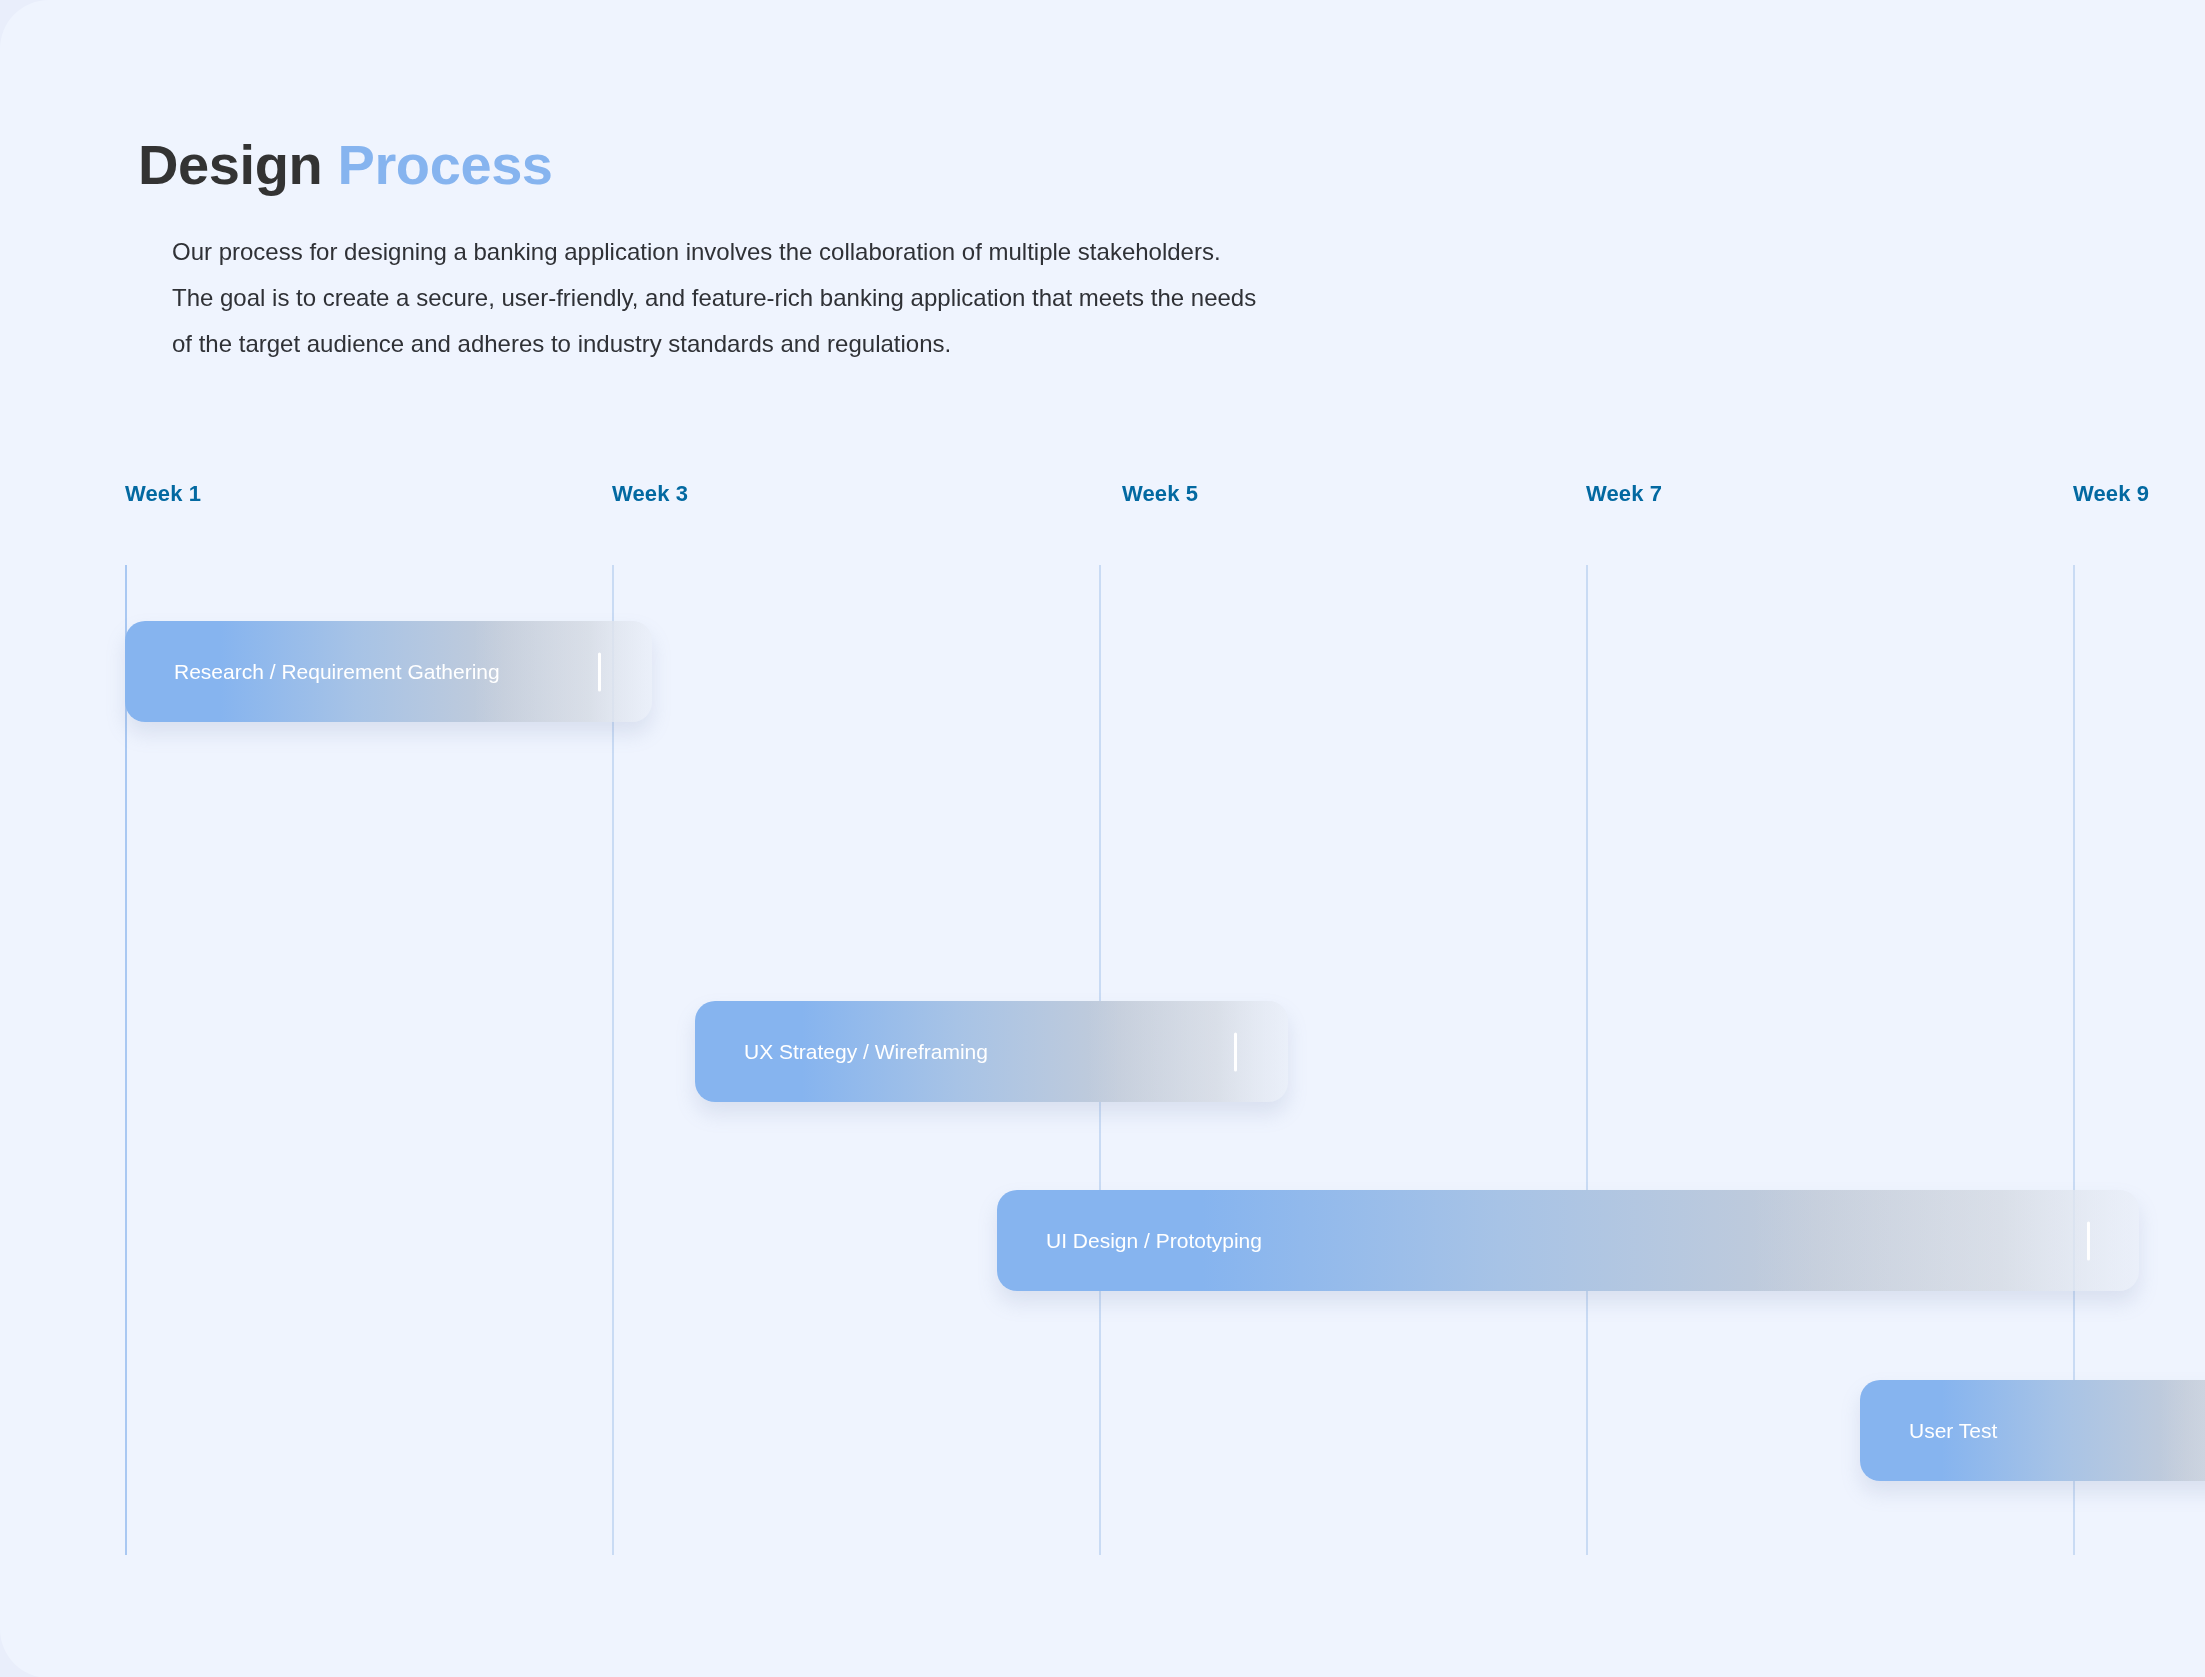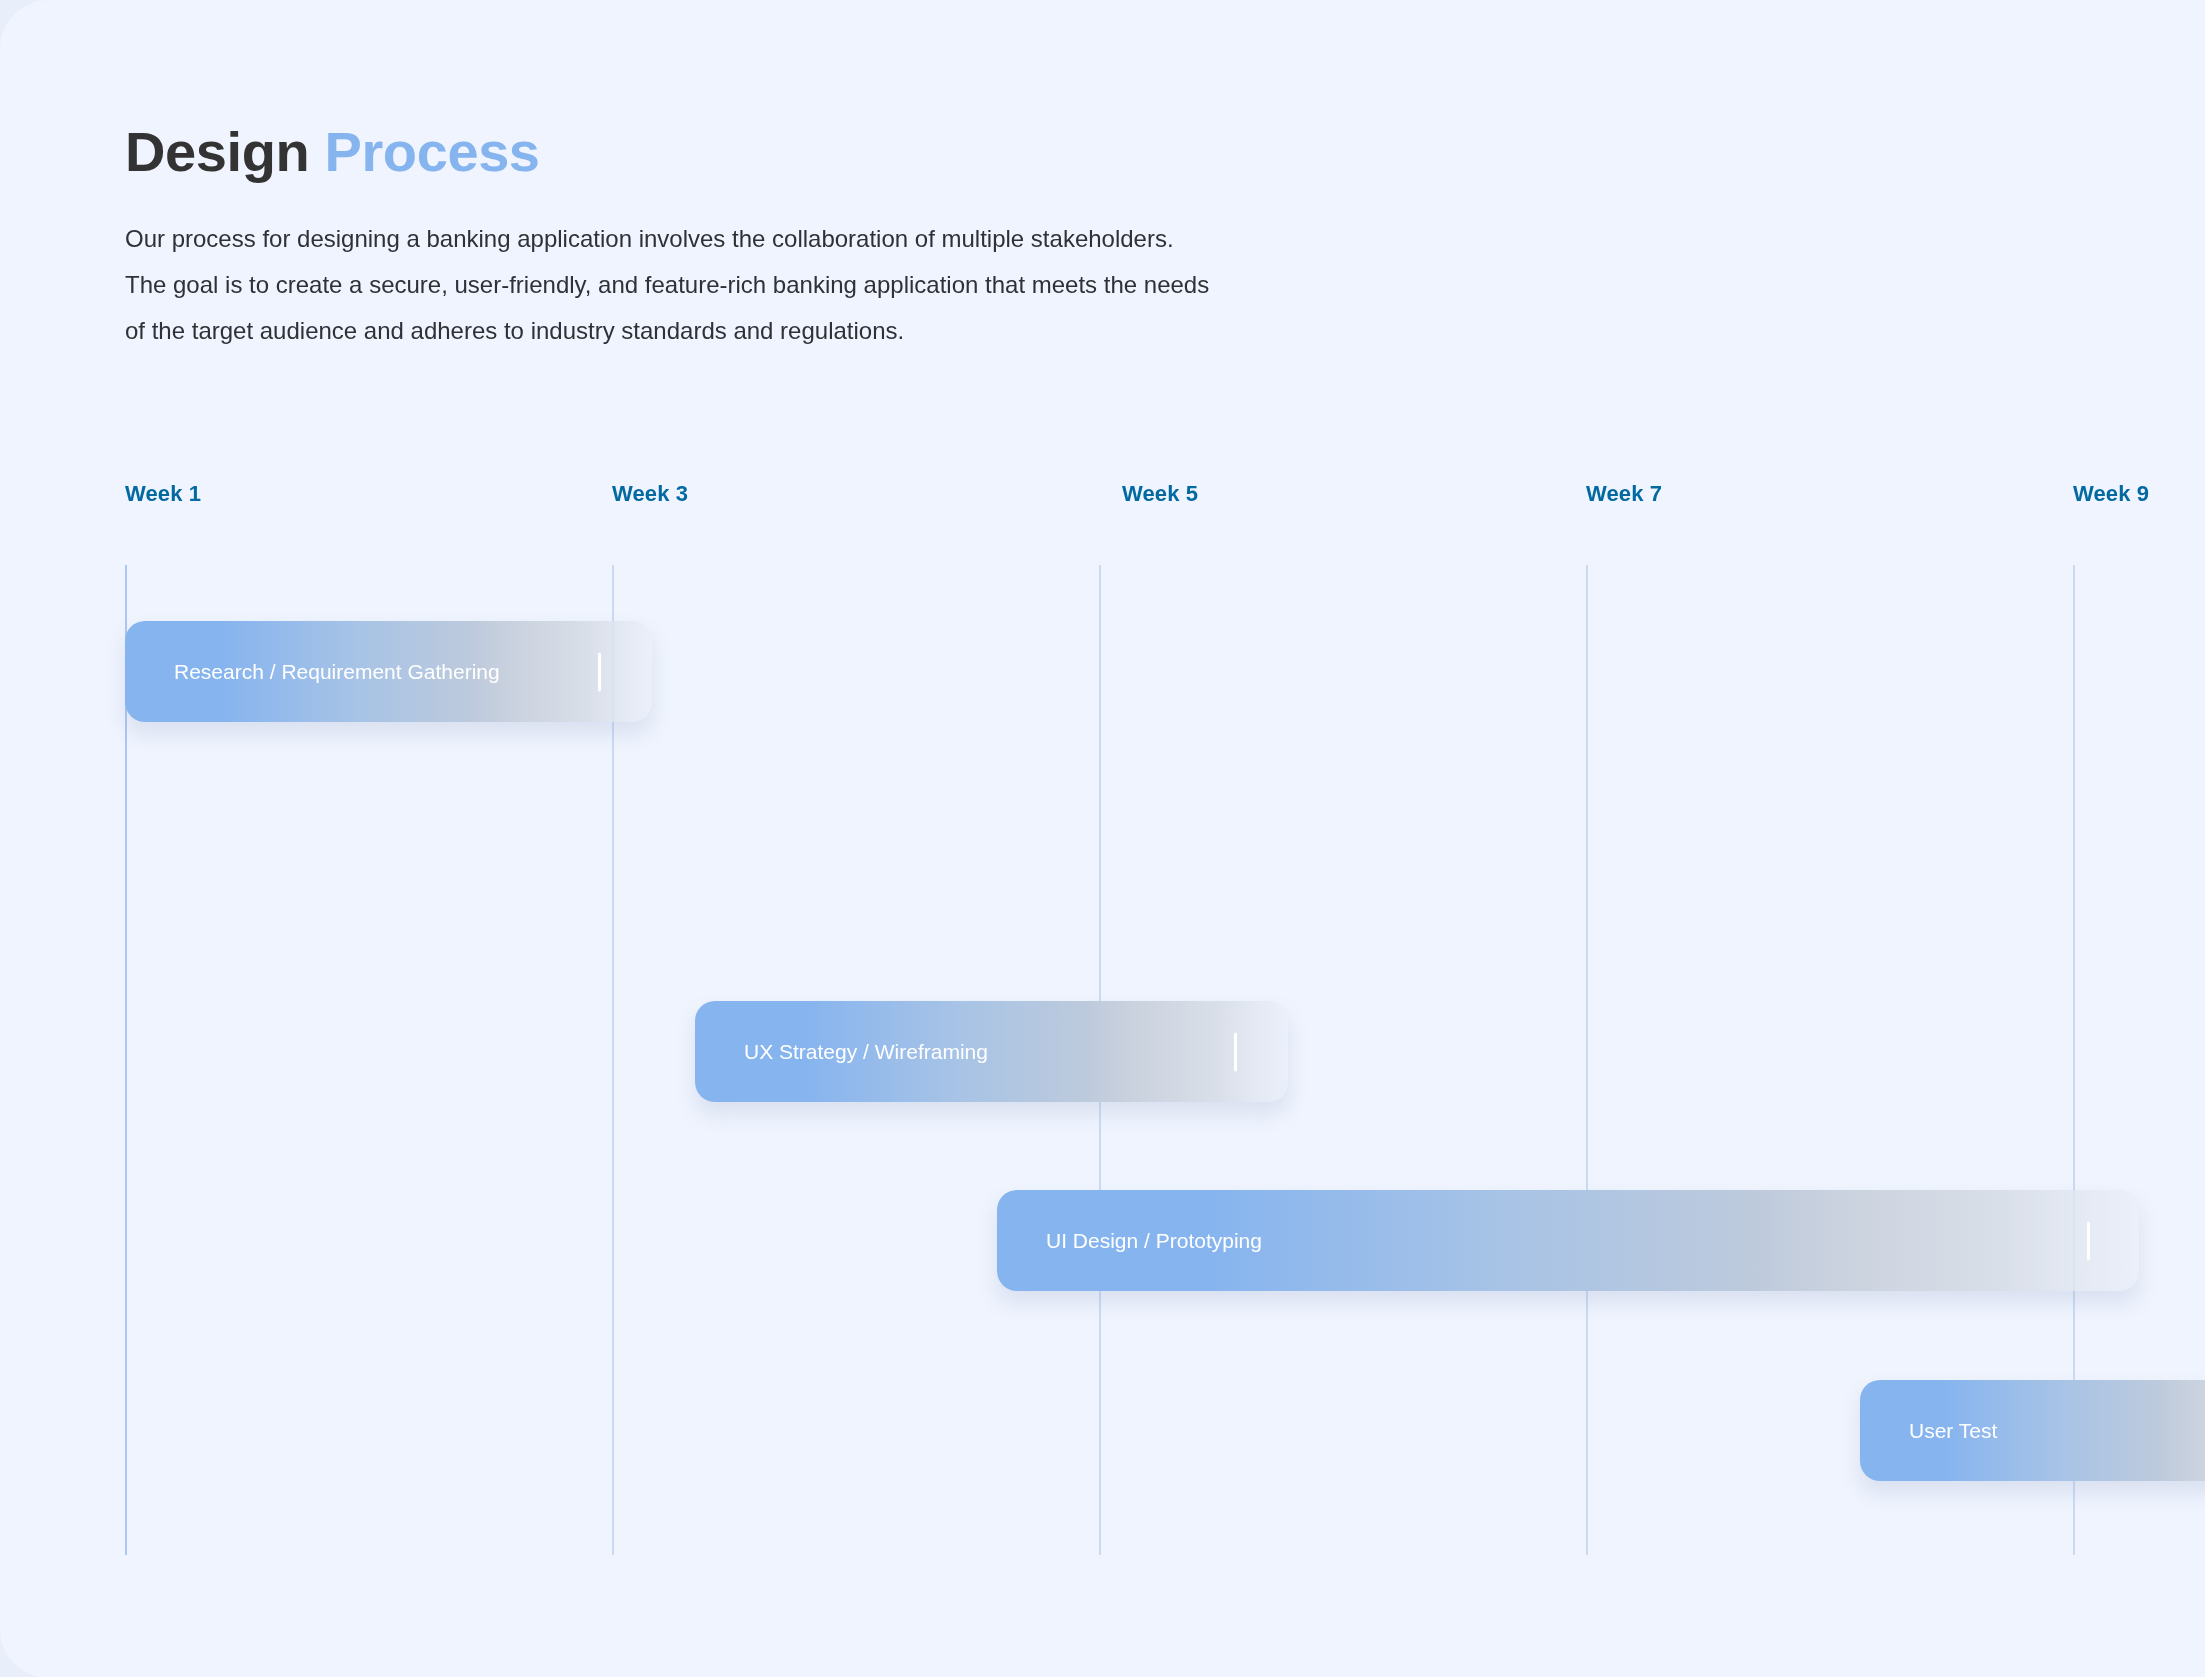--- a/index.html
+++ b/index.html
@@ -29,37 +29,38 @@
     left: 125px;
     top: 123px;
     width: 1764px;
   }
   .title {
     font-size: 56px;
     font-weight: 700;
     letter-spacing: -0.4px;
     line-height: 1.05;
     color: #333333;
-    margin: 0;
+    margin: 13px;
     white-space: nowrap;
   }
   .title .accent {
     color: #86b4ef;
   }
 
   .intro {
     margin-top: 34px;
     font-size: 24px;
     line-height: 46px;
     color: #2f3136;
     font-weight: 400;
   }
   .intro-line {
     display: block;
     white-space: nowrap;
+    margin-left: 47px;
   }
 
   
   .gantt {
     position: absolute;
     left: 125px;
     top: 481px;
     width: 2188px;
     height: 1103px;
   }

